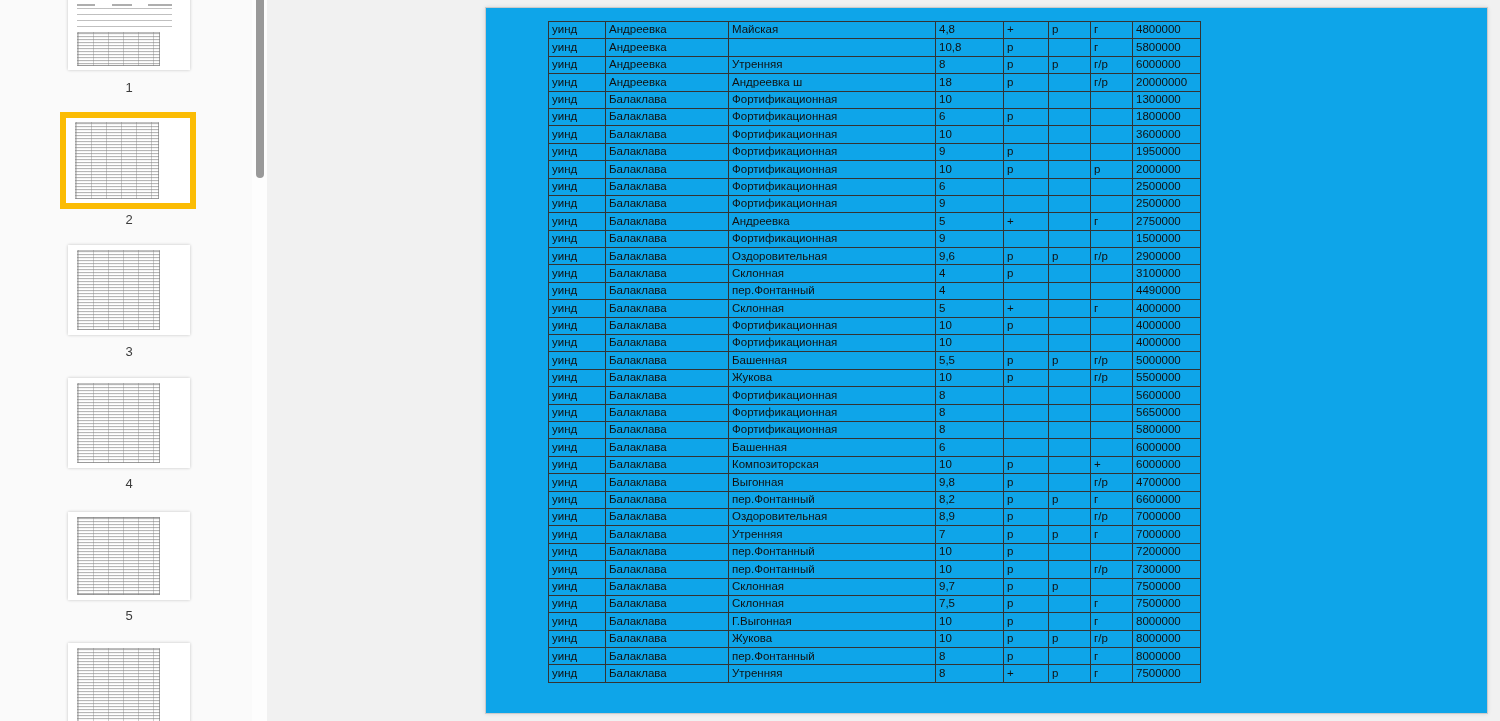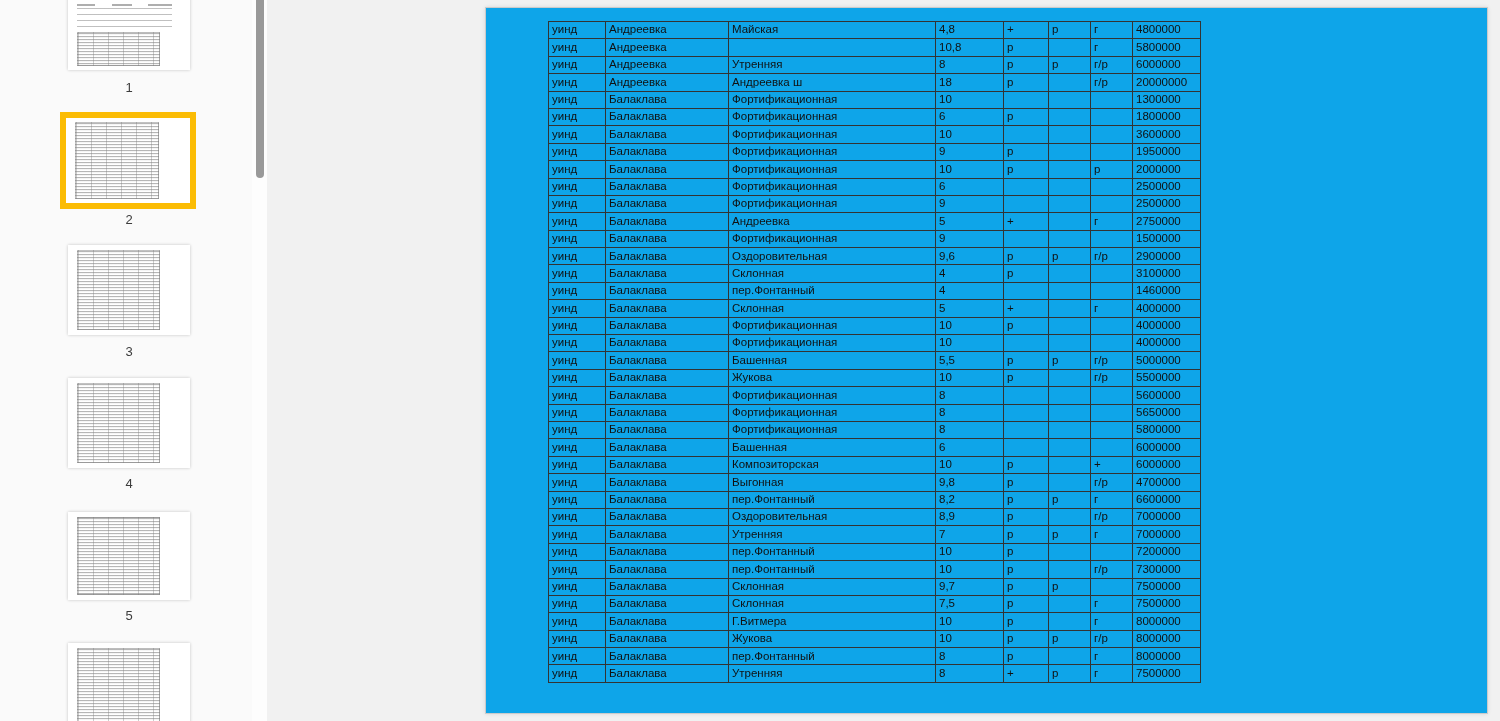--- a/index.html
+++ b/index.html
@@ -264,21 +264,21 @@
             <td>3100000</td>
           </tr>
           <tr>
             <td>уинд</td>
             <td>Балаклава</td>
             <td>пер.Фонтанный</td>
             <td>4</td>
             <td></td>
             <td></td>
             <td></td>
-            <td>1460000</td>
+            <td>4490000</td>
           </tr>
           <tr>
             <td>уинд</td>
             <td>Балаклава</td>
             <td>Склонная</td>
             <td>5</td>
             <td>+</td>
             <td></td>
             <td>г</td>
             <td>4000000</td>
@@ -449,21 +449,21 @@
             <td>Склонная</td>
             <td>7,5</td>
             <td>р</td>
             <td></td>
             <td>г</td>
             <td>7500000</td>
           </tr>
           <tr>
             <td>уинд</td>
             <td>Балаклава</td>
-            <td>Г.Витмера</td>
+            <td>Г.Выгонная</td>
             <td>10</td>
             <td>р</td>
             <td></td>
             <td>г</td>
             <td>8000000</td>
           </tr>
           <tr>
             <td>уинд</td>
             <td>Балаклава</td>
             <td>Жукова</td>

